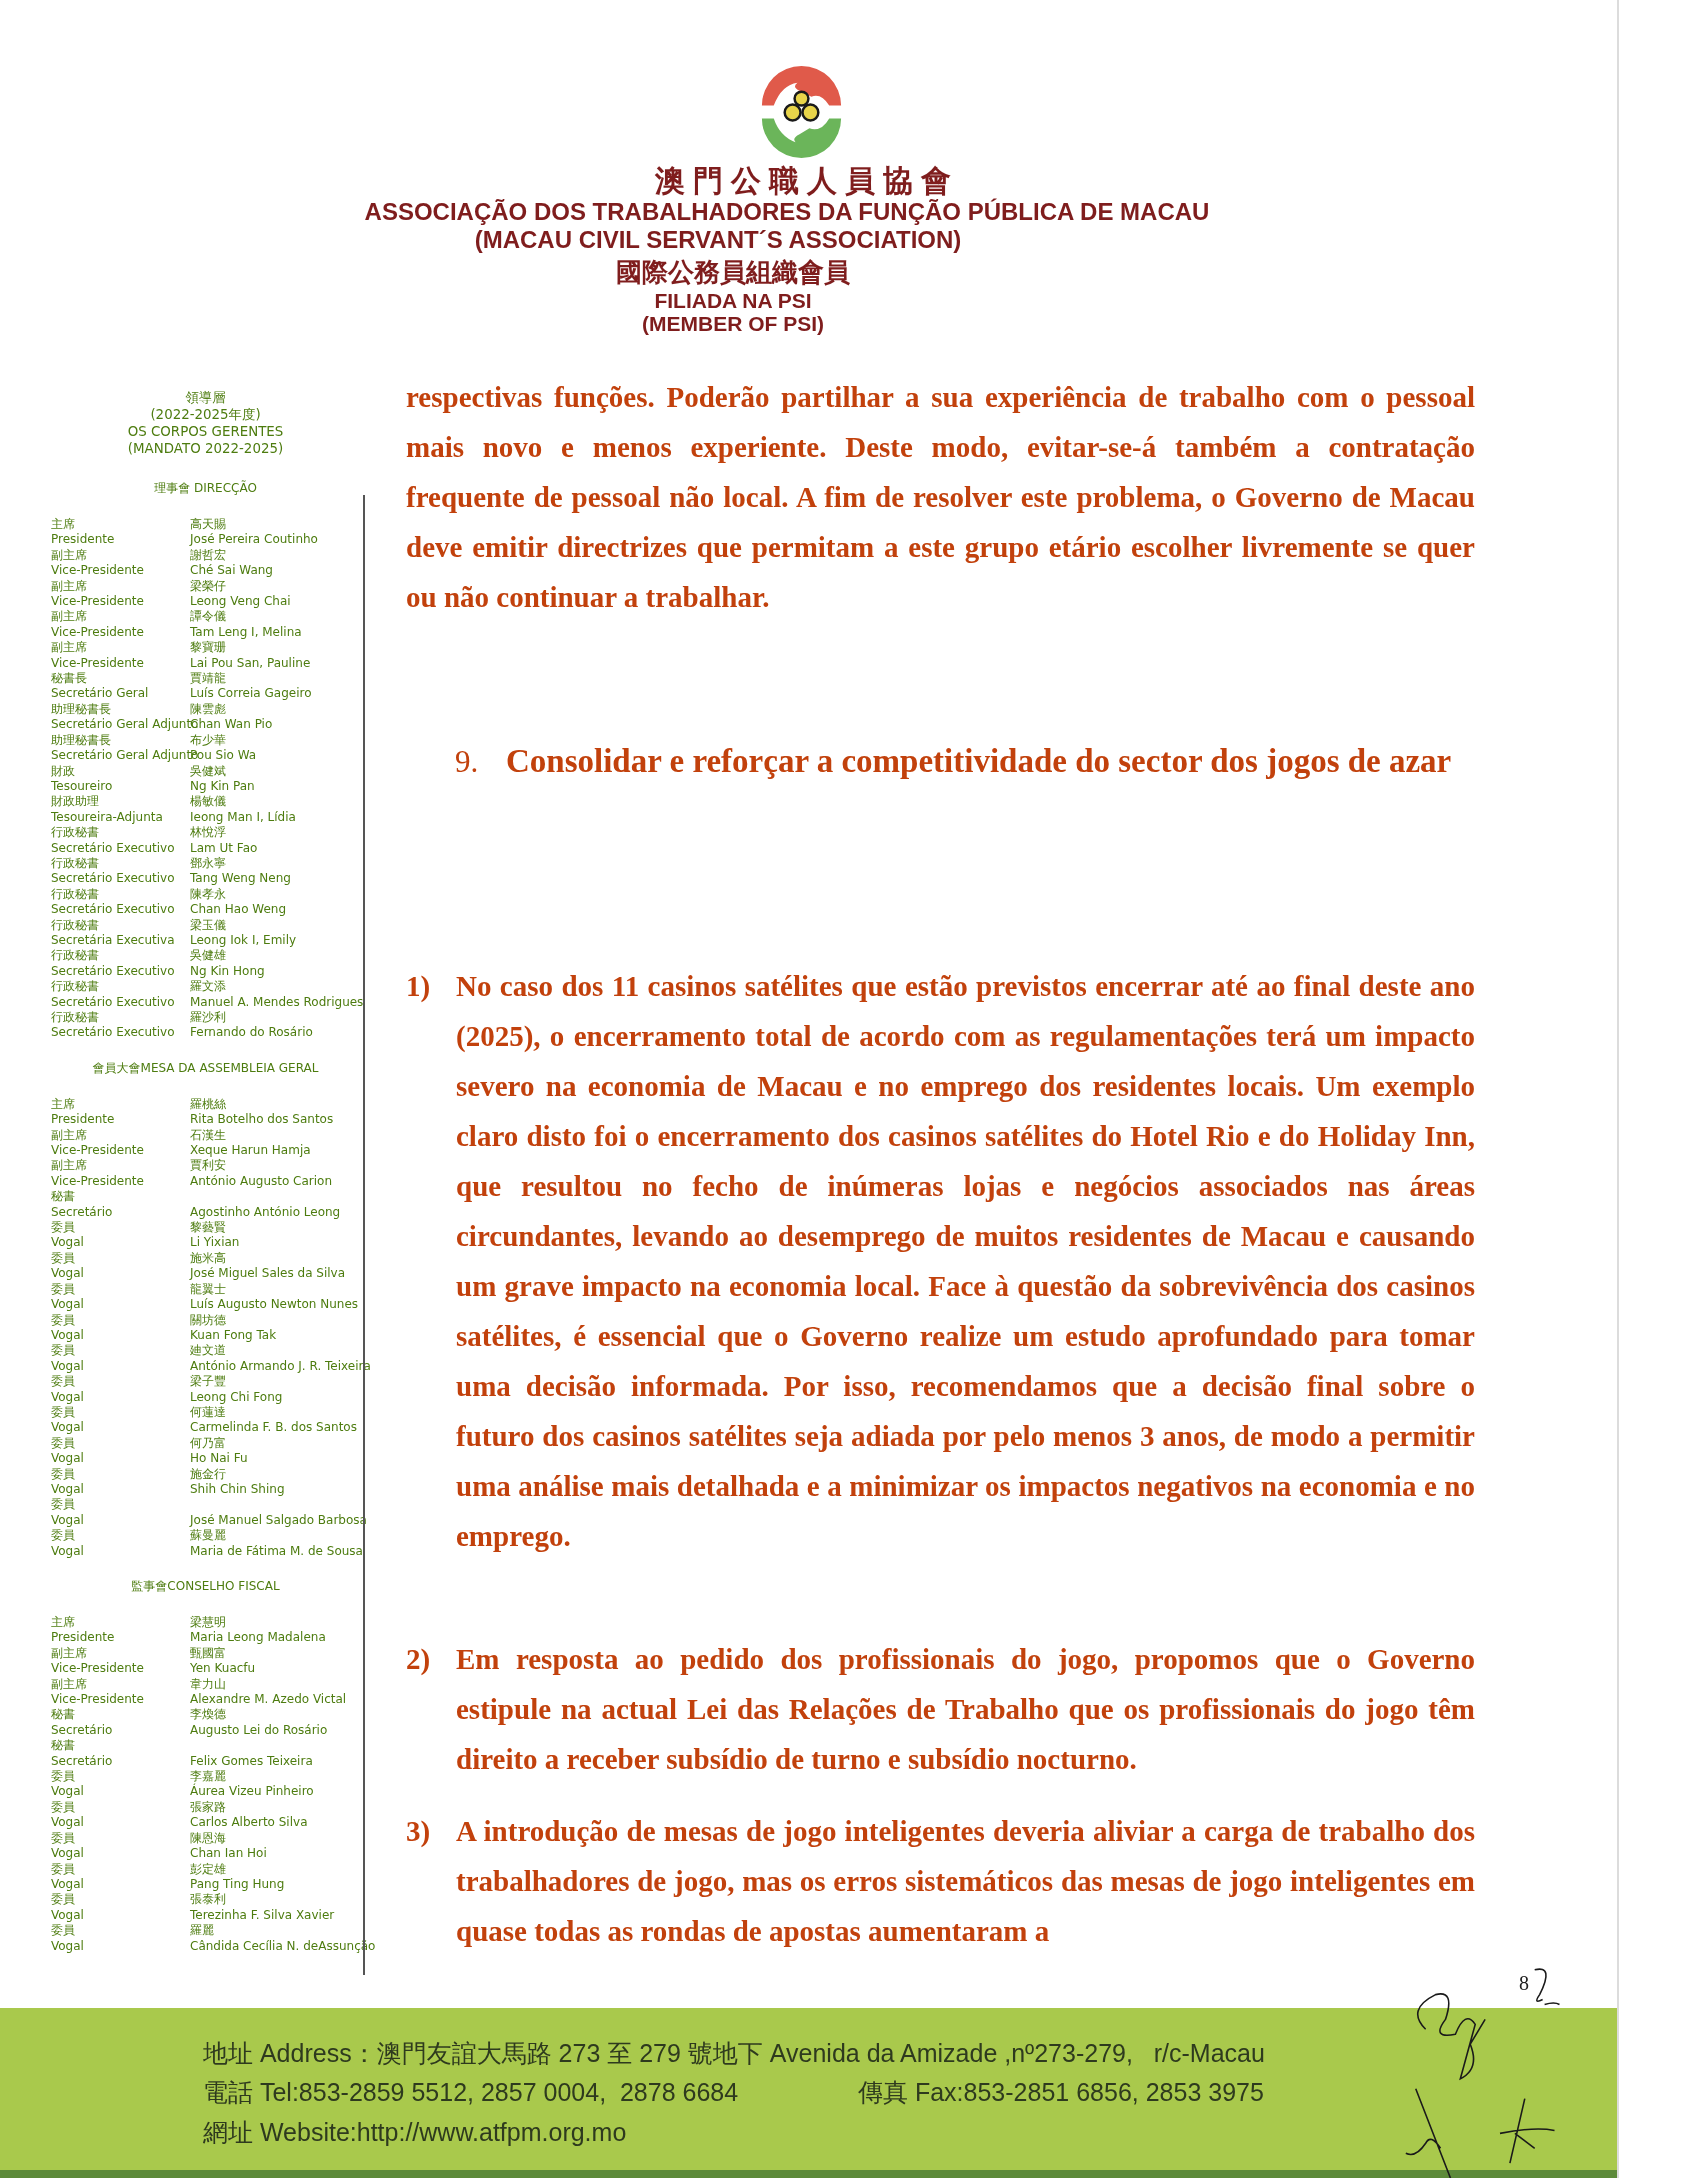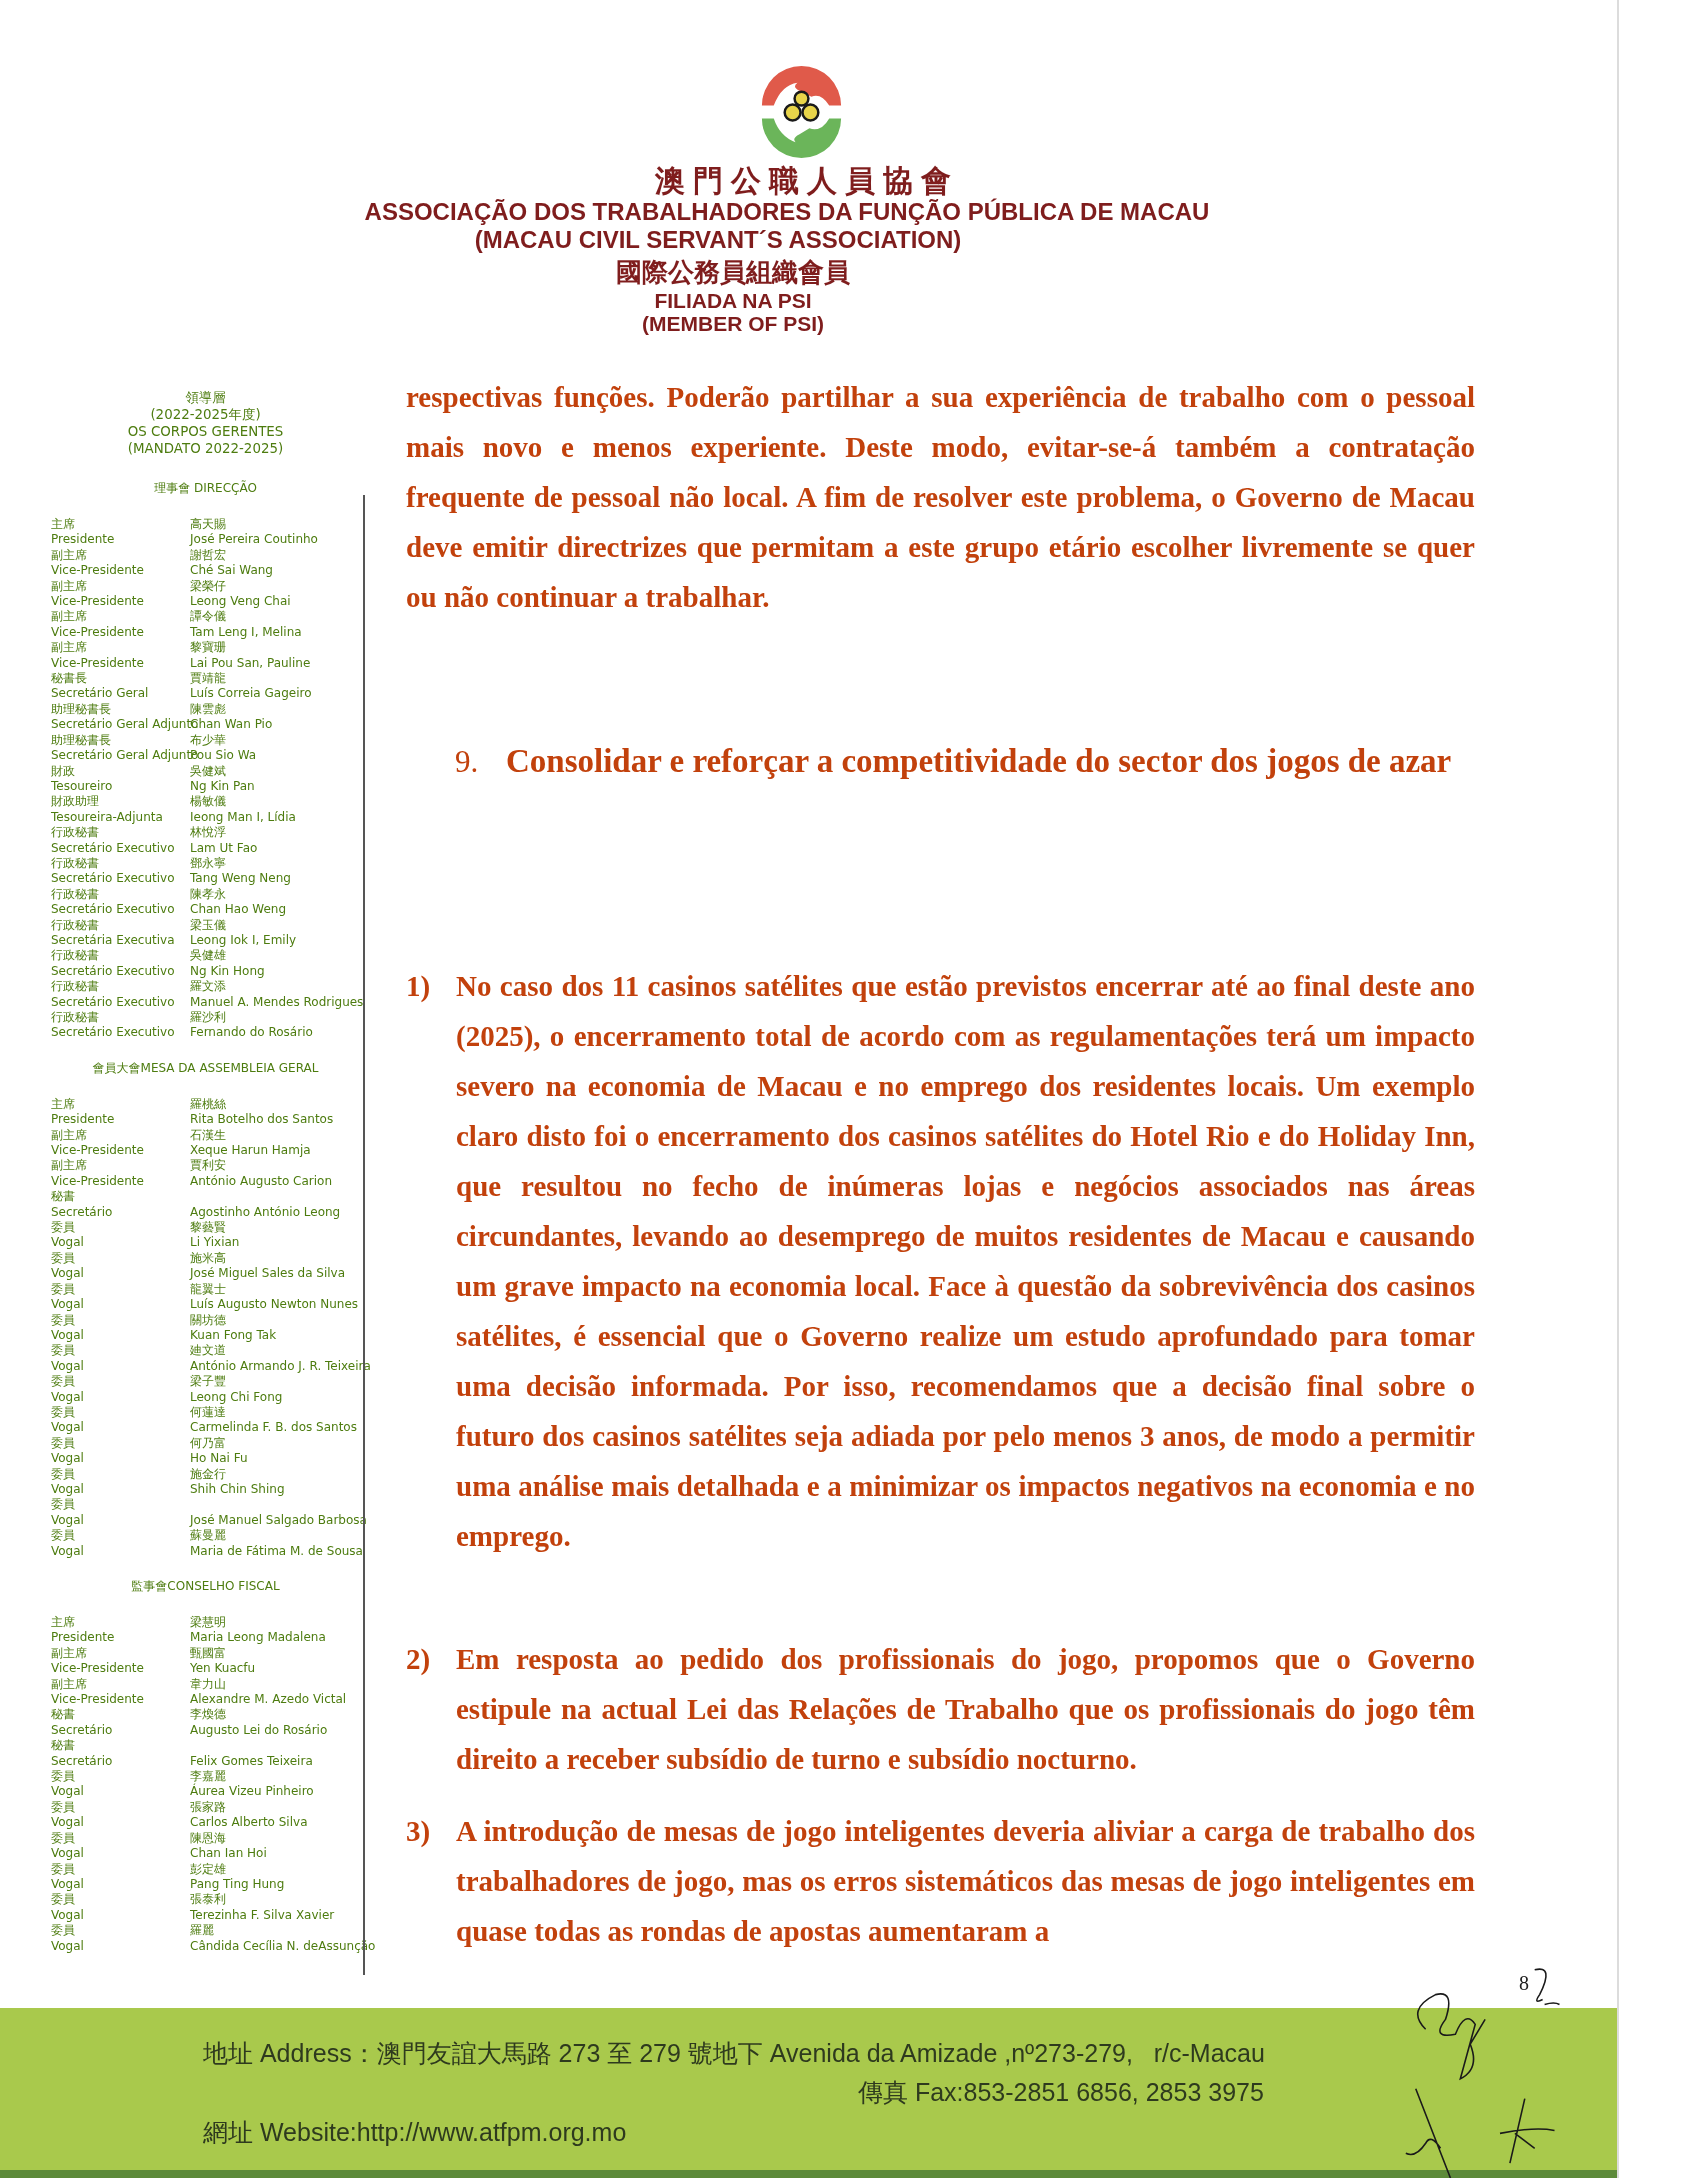--- a/index.html
+++ b/index.html
@@ -456,20 +456,21 @@
   <div class="item" style="top:1434px;">
     <span class="num">3)</span>
     <div class="txt">A introdução de mesas de jogo inteligentes deveria aliviar a carga de trabalho dos trabalhadores de jogo, mas os erros sistemáticos das mesas de jogo inteligentes em quase todas as rondas de apostas aumentaram a</div>
   </div>
 </div>
 
 <div class="page-num">8</div>
 
 <div class="footer">
   <div class="footer-line fl1">地址 Address：澳門友誼大馬路 273 至 279 號地下 Avenida da Amizade ,nº273-279,   r/c-Macau</div>
+  <div class="footer-line fl2">電話 Tel:853-2859 5512, 2857 0004,  2878 6684</div>
   <div class="fax">傳真 Fax:853-2851 6856, 2853 3975</div>
   <div class="footer-line fl3">網址 Website:http://www.atfpm.org.mo</div>
   <div class="footer-bottom"></div>
 </div>
 
 <svg class="signatures" viewBox="0 0 230 230" fill="none" stroke="#1a1a1a" stroke-width="1.6">
   <path d="M40 80 Q20 60 50 45 Q70 40 60 70 Q45 90 70 85 Q80 60 90 75 L75 130 Q95 120 85 95 L100 70"></path>
   <path d="M150 20 Q170 15 155 45 Q148 55 158 50 M160 55 Q170 52 175 55"></path>
   <path d="M30 140 L65 230 M20 205 Q30 210 40 195 Q45 185 55 200"></path>
   <path d="M140 150 L125 215 M115 185 Q150 178 170 182 M130 185 L150 200"></path>

